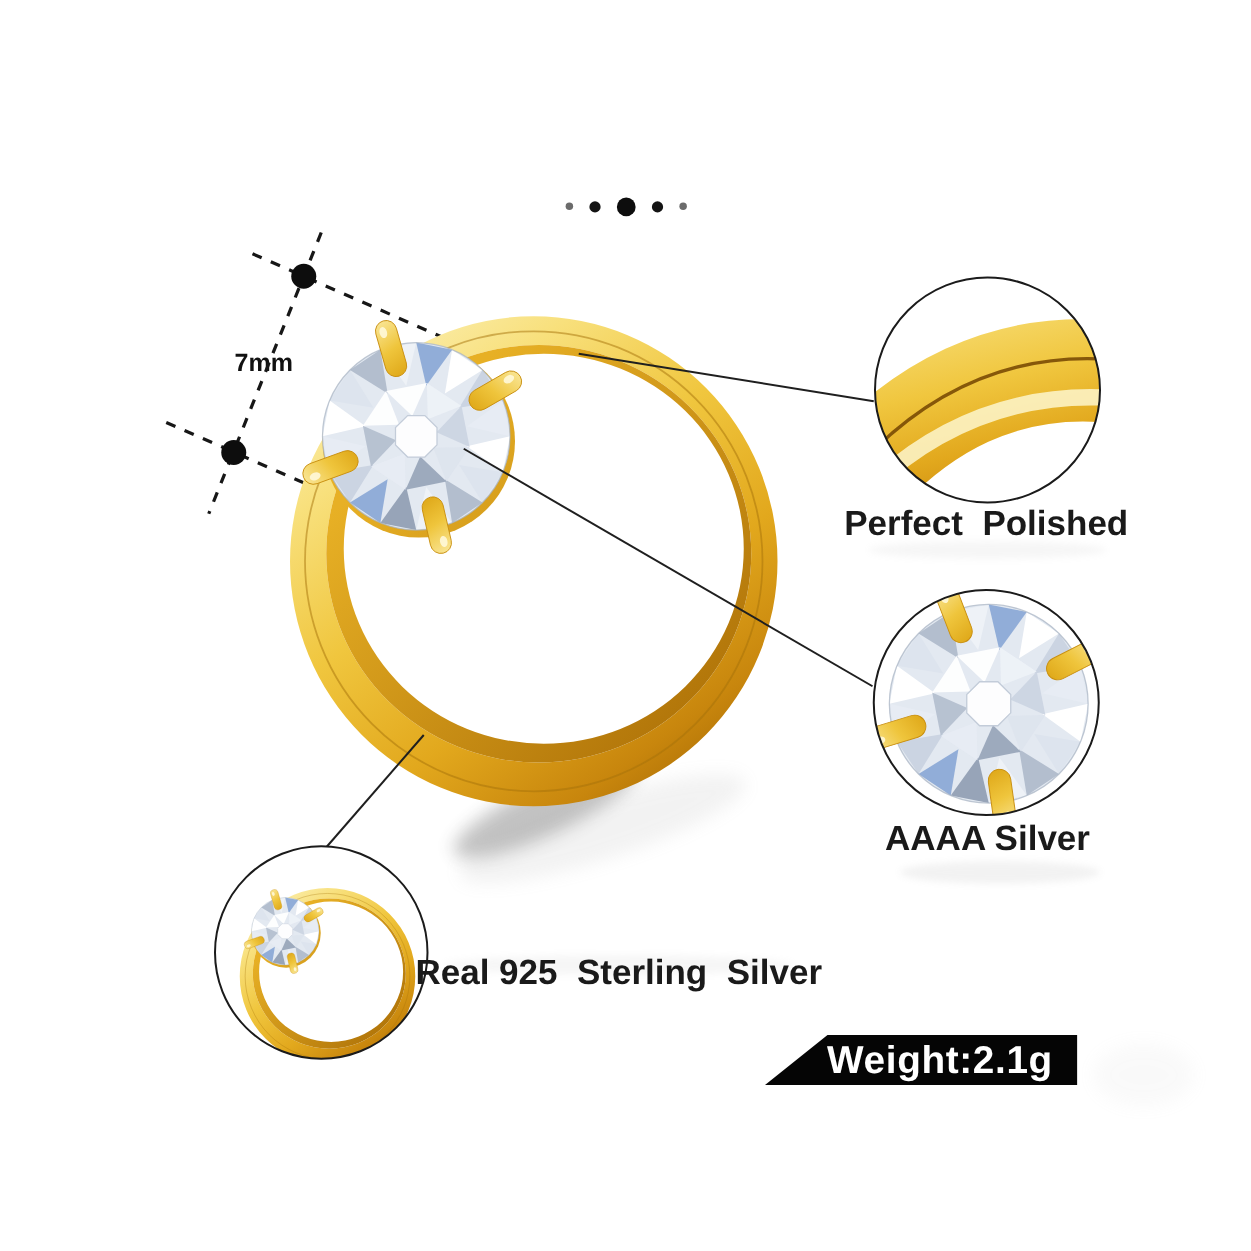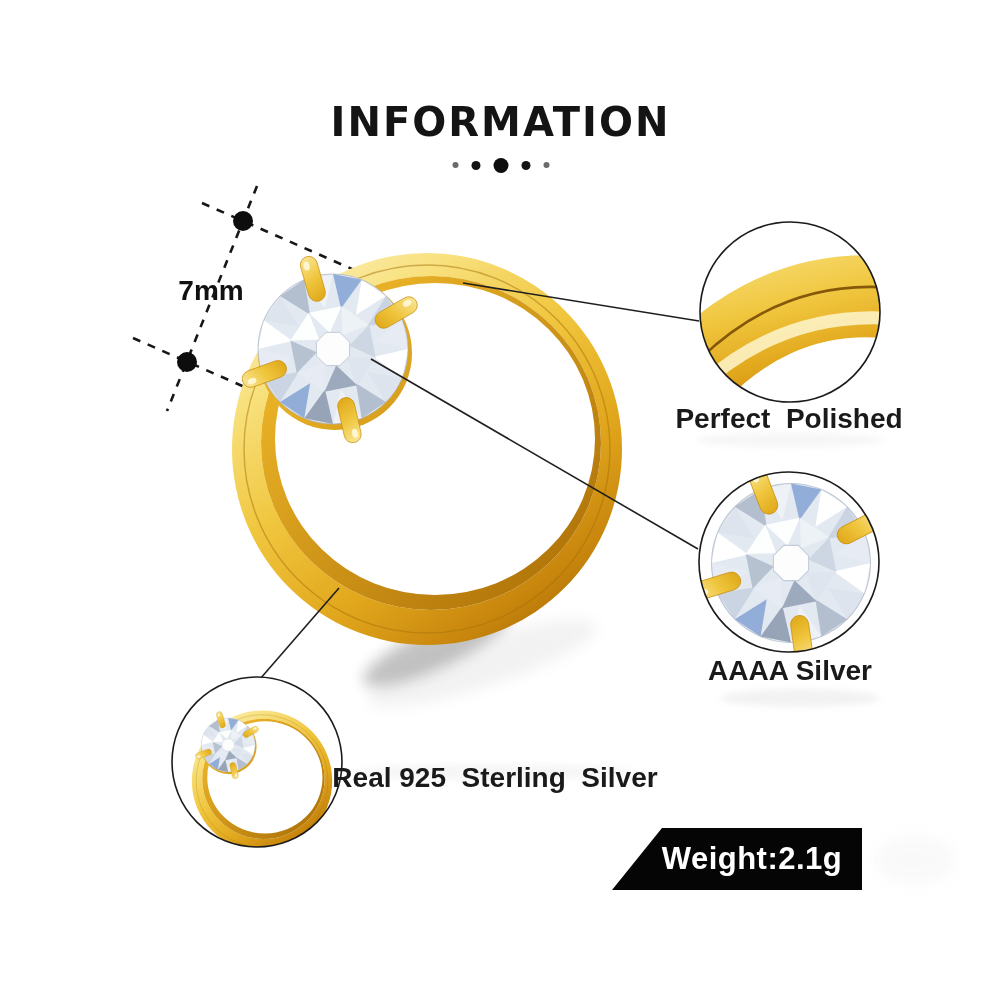--- a/index.html
+++ b/index.html
@@ -21,51 +21,50 @@
   .dots{
     position:absolute; top:157px; left:50%; transform:translateX(-50%);
     display:flex; align-items:center; gap:13px; height:16px;
   }
   .dots span{border-radius:50%; display:block;}
   .d-s{width:6px;height:6px;background:#6b6b6b;}
   .d-m{width:9px;height:9px;background:#141414;}
   .d-l{width:15px;height:15px;background:#0d0d0d;}
   .mm-label{
     position:absolute; left:211px; top:291px; transform:translate(-50%,-50%);
-    font-size:28px; font-weight:bold; color:#111;
+    font-size:20px; font-weight:bold; color:#111;
   }
   .scene{position:absolute; inset:0;}
   .feature-label{
     position:absolute; transform:translate(-50%,-50%);
     font-size:28px; font-weight:bold; color:#1a1a1a; white-space:pre;text-align:center;
   }
   .lbl-polish{left:789px; top:419px;}
   .lbl-zircon{left:790px; top:671px;}
   .lbl-silver{left:495px; top:750px;margin-top:28px;}
   .badge{
-    position:absolute; left:612px; top:828px; width:250px; height:62px;
+    position:absolute; left:612px; top:828px; width:250px; height:40px;
     background:var(--badge-bg);
     clip-path:polygon(20% 0, 100% 0, 100% 100%, 0 100%);
     display:flex; align-items:center; justify-content:center; padding-left:30px;
   }
   .badge span{
     color:var(--badge-text); font-size:31px; font-weight:bold; letter-spacing:.5px;
   }
   
   .sA1{stop-color:var(--g1);} .sA2{stop-color:var(--g2);} .sA3{stop-color:var(--g3);}
   .sA4{stop-color:var(--g4);} .sA5{stop-color:var(--g5);} .sA6{stop-color:var(--g6);}
   .sB1{stop-color:#E7B025;} .sB2{stop-color:var(--g6);}
   .sC1{stop-color:#FAE89C;} .sC2{stop-color:#EFC53C;} .sC3{stop-color:#DCA313;}
 </style>
 </head>
 <body>
 
 <div class="canvas">
 
-  <div class="title">INFORMATION</div>
 
   <div class="dots">
     <span class="d-s"></span>
     <span class="d-m"></span>
     <span class="d-l"></span>
     <span class="d-m"></span>
     <span class="d-s"></span>
   </div>
 
   <div class="mm-label">7mm</div>

